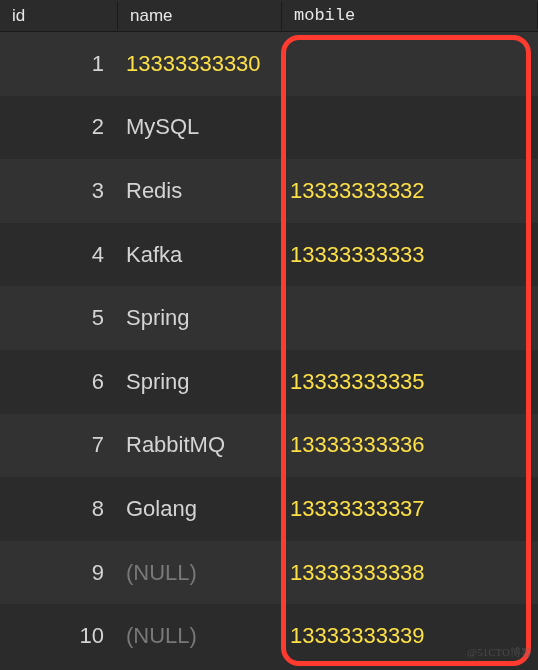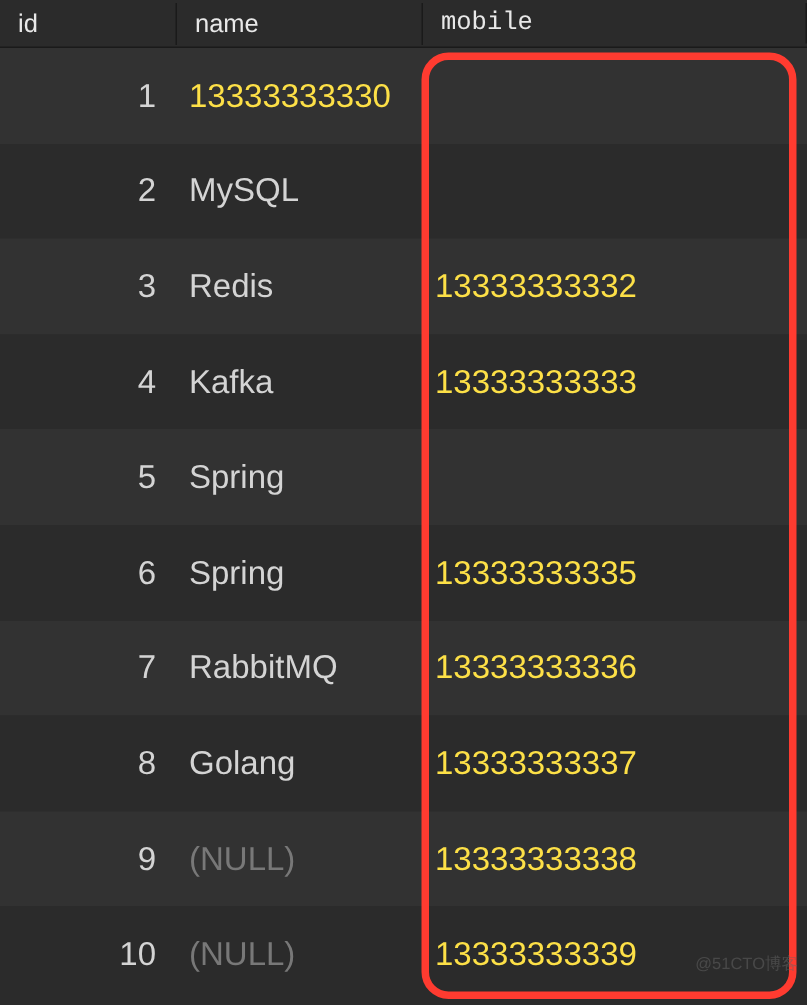--- a/index.html
+++ b/index.html
@@ -87,22 +87,22 @@
       border-radius: 18px;
       pointer-events: none;
       left: 281px;
       top: 35px;
       width: 250px;
       height: 631px;
     }
     .watermark {
       position: absolute;
       right: 6px;
-      bottom: 20px;
-      font-family: Liberation Sans, sans-serif;
+      bottom: 10px;
+      font-family: Liberation Serif, serif;
       font-size: 11px;
       color: #666;
       opacity: 0.5;
       margin-left: 20px;
     }
   </style>
 </head>
 <body>
 
 <div class="table-container">

